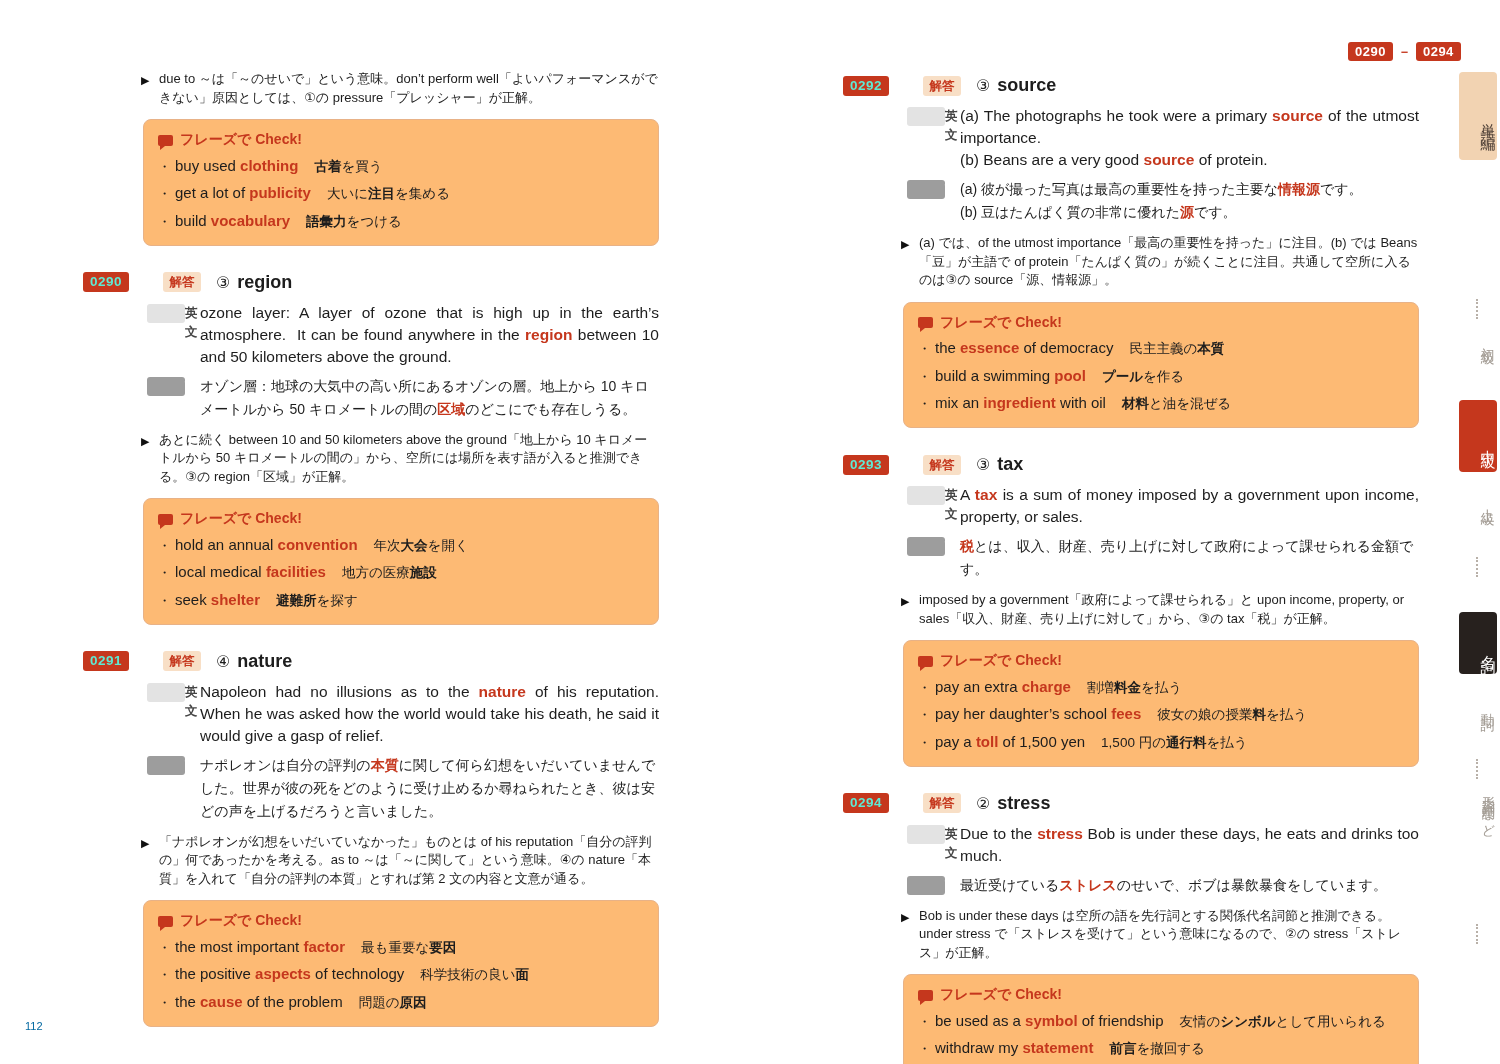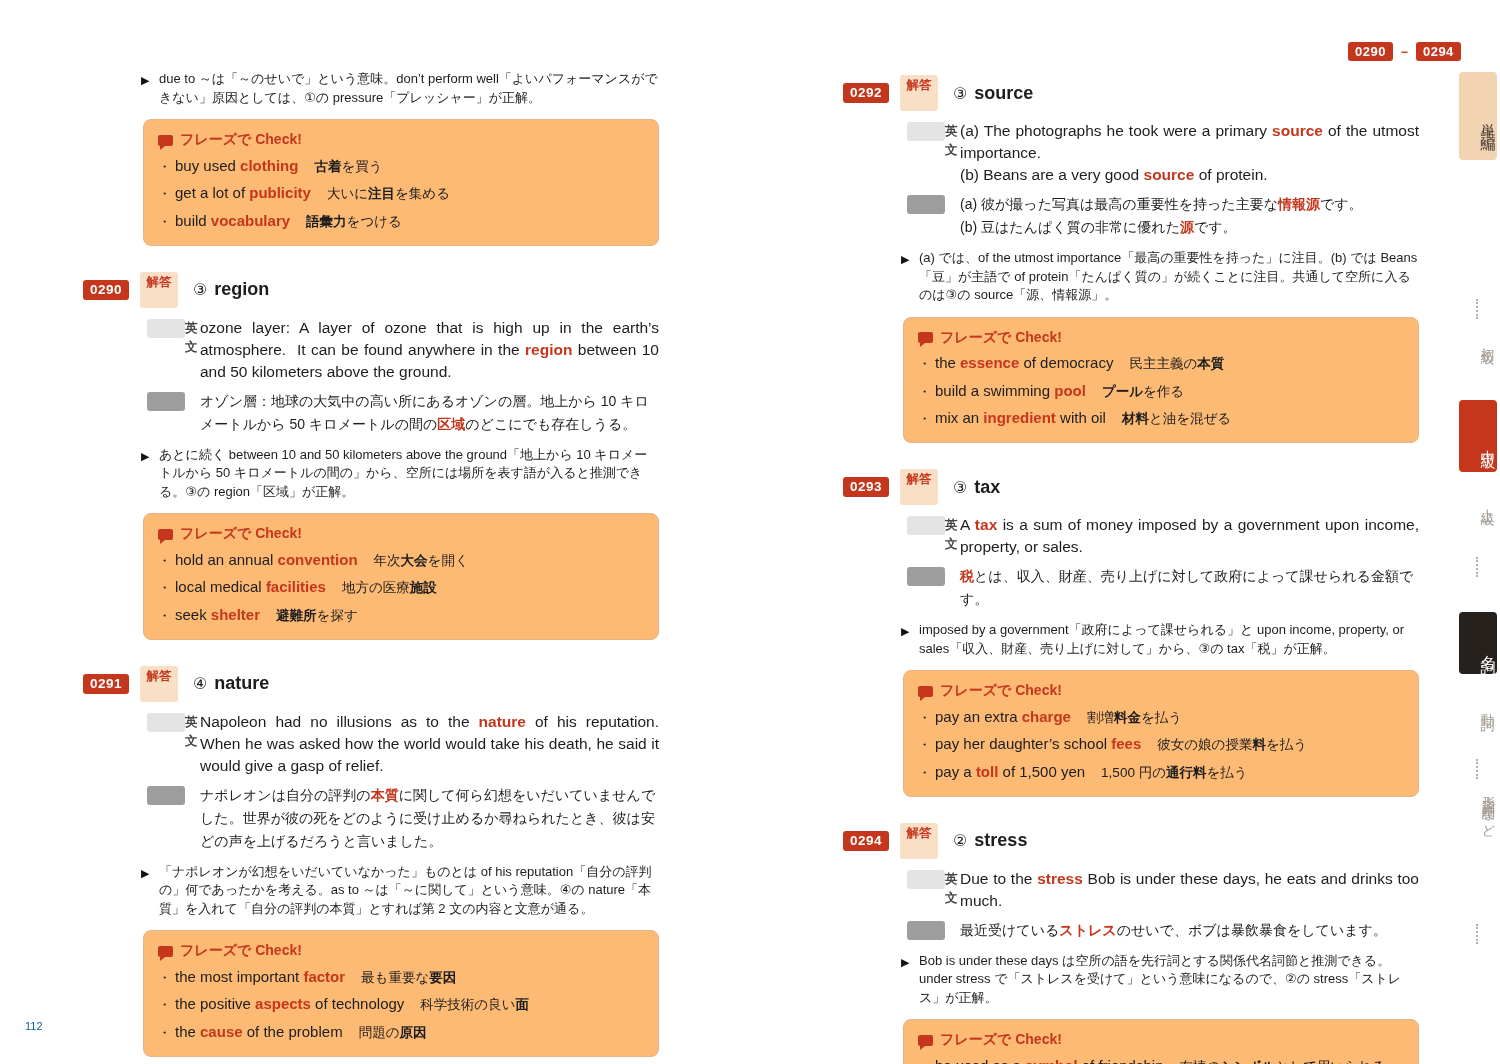--- a/index.html
+++ b/index.html
@@ -25,28 +25,28 @@
 
   
   .comment{display:flex;align-items:flex-start;margin-left:58px;}
   .comment .marker{flex:none;width:18px;font-size:11px;line-height:18px;padding-top:1px;color:#111;}
   .ctext{flex:1;font-size:13px;line-height:18.5px;white-space:pre-wrap;}
 
   
   .entry{margin-top:26px;}
   .entry-header{display:flex;align-items:center;margin-bottom:9px;}
   .id-badge{
-    flex:none;width:46px;margin-right:11px;text-align:center;
-    background:var(--accent-red);color:#ffffff;font-weight:bold;
+    flex:none;width:46px;margin-right:34px;text-align:center;
+    background:var(--accent-red);color:#5eead4;font-weight:bold;
     font-size:13.5px;line-height:20px;height:20px;border-radius:3px;letter-spacing:.5px;
   }
   .ans-badge{
     flex:none;width:38px;margin-right:15px;text-align:center;
     background:var(--peach-bg);color:var(--accent-red);
-    font-size:12.5px;font-weight:bold;line-height:20px;height:36px;border-radius:3px;
+    font-size:12.5px;font-weight:bold;line-height:20px;height:20px;border-radius:3px;
   }
   .ans-num{font-size:16px;margin-right:7px;}
   .ans-word{font-size:18px;font-weight:bold;}
 
   .row{display:flex;align-items:flex-start;margin-bottom:7px;}
   .tag{
     flex:none;width:38px;margin-left:64px;margin-right:15px;margin-top:2px;
     text-align:center;font-size:12.5px;font-weight:bold;
     line-height:19px;height:19px;border-radius:3px;padding-left:38px;
   }

